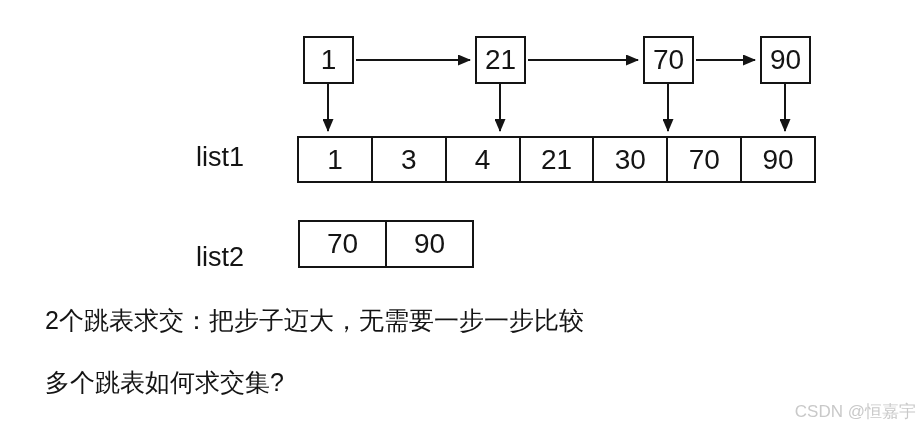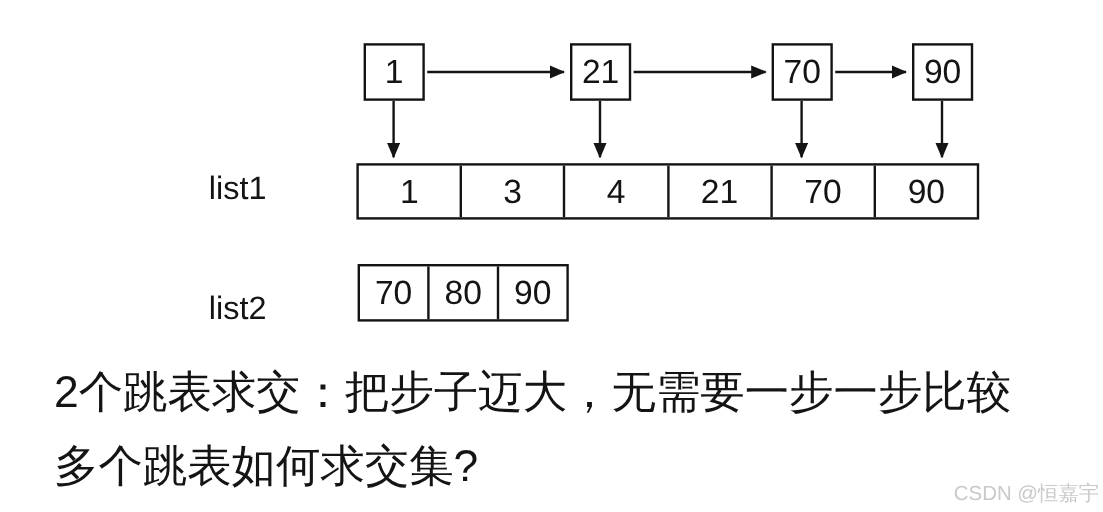--- a/index.html
+++ b/index.html
@@ -8,22 +8,22 @@
   .stage { position:relative; width:919px; height:427px; background:#fff; overflow:hidden;
            color:var(--ink,#111); }
   .tnode { position:absolute; width:51px; height:48px; border:2px solid var(--ink,#111);
            background:#fff; display:flex; align-items:center; justify-content:center;
            font-size:28px; z-index:2; }
   .arrow-layer { position:absolute; left:0; top:0; width:919px; height:427px; z-index:1; }
   .row { position:absolute; display:flex; border:2px solid var(--ink,#111); background:#fff; z-index:2; }
   .cell { flex:1; display:flex; align-items:center; justify-content:center;
           font-size:28px; border-left:2px solid var(--ink,#111); }
   .cell:first-child { border-left:none; }
-  .row-label { position:absolute; font-size:27px; line-height:27px; }
-  .note { position:absolute; left:45px; font-size:37px; line-height:1; white-space:nowrap; }
+  .row-label { position:absolute; font-size:27px; line-height:27px;margin-left:22px; }
+  .note { position:absolute; left:45px; font-size:25px; line-height:1; white-space:nowrap; }
   .watermark { position:absolute; right:3px; top:388px; font-size:17px;
                color:var(--wm,#c9c9c9); white-space:nowrap;margin-top:12px; }
 </style>
 </head>
 <body>
 
 <div class="stage" style="--ink: #141414; --wm: #c9c9c9;">
 
   <svg class="arrow-layer" viewBox="0 0 919 427">
     <defs>
@@ -46,28 +46,28 @@
   <div class="tnode" style="left:475px; top:36px;">21</div>
   <div class="tnode" style="left:643px; top:36px;">70</div>
   <div class="tnode" style="left:760px; top:36px;">90</div>
 
   <div class="row-label" style="left:174px; top:144px;">list1</div>
   <div class="row" style="left:297px; top:136px; width:519px; height:47px;">
     <div class="cell">1</div>
     <div class="cell">3</div>
     <div class="cell">4</div>
     <div class="cell">21</div>
+    <div class="cell">30</div>
     <div class="cell">70</div>
     <div class="cell">90</div>
   </div>
 
   <div class="row-label" style="left:174px; top:244px;">list2</div>
   <div class="row" style="left:298px; top:220px; width:176px; height:48px;">
     <div class="cell">70</div>
-    <div class="cell">80</div>
     <div class="cell">90</div>
   </div>
 
   <div class="note" style="top:308px;">2个跳表求交：把步子迈大，无需要一步一步比较</div>
   <div class="note" style="top:370px;">多个跳表如何求交集?</div>
 
   <div class="watermark">CSDN @恒嘉宇</div>
 </div>
 
 </body></html>

